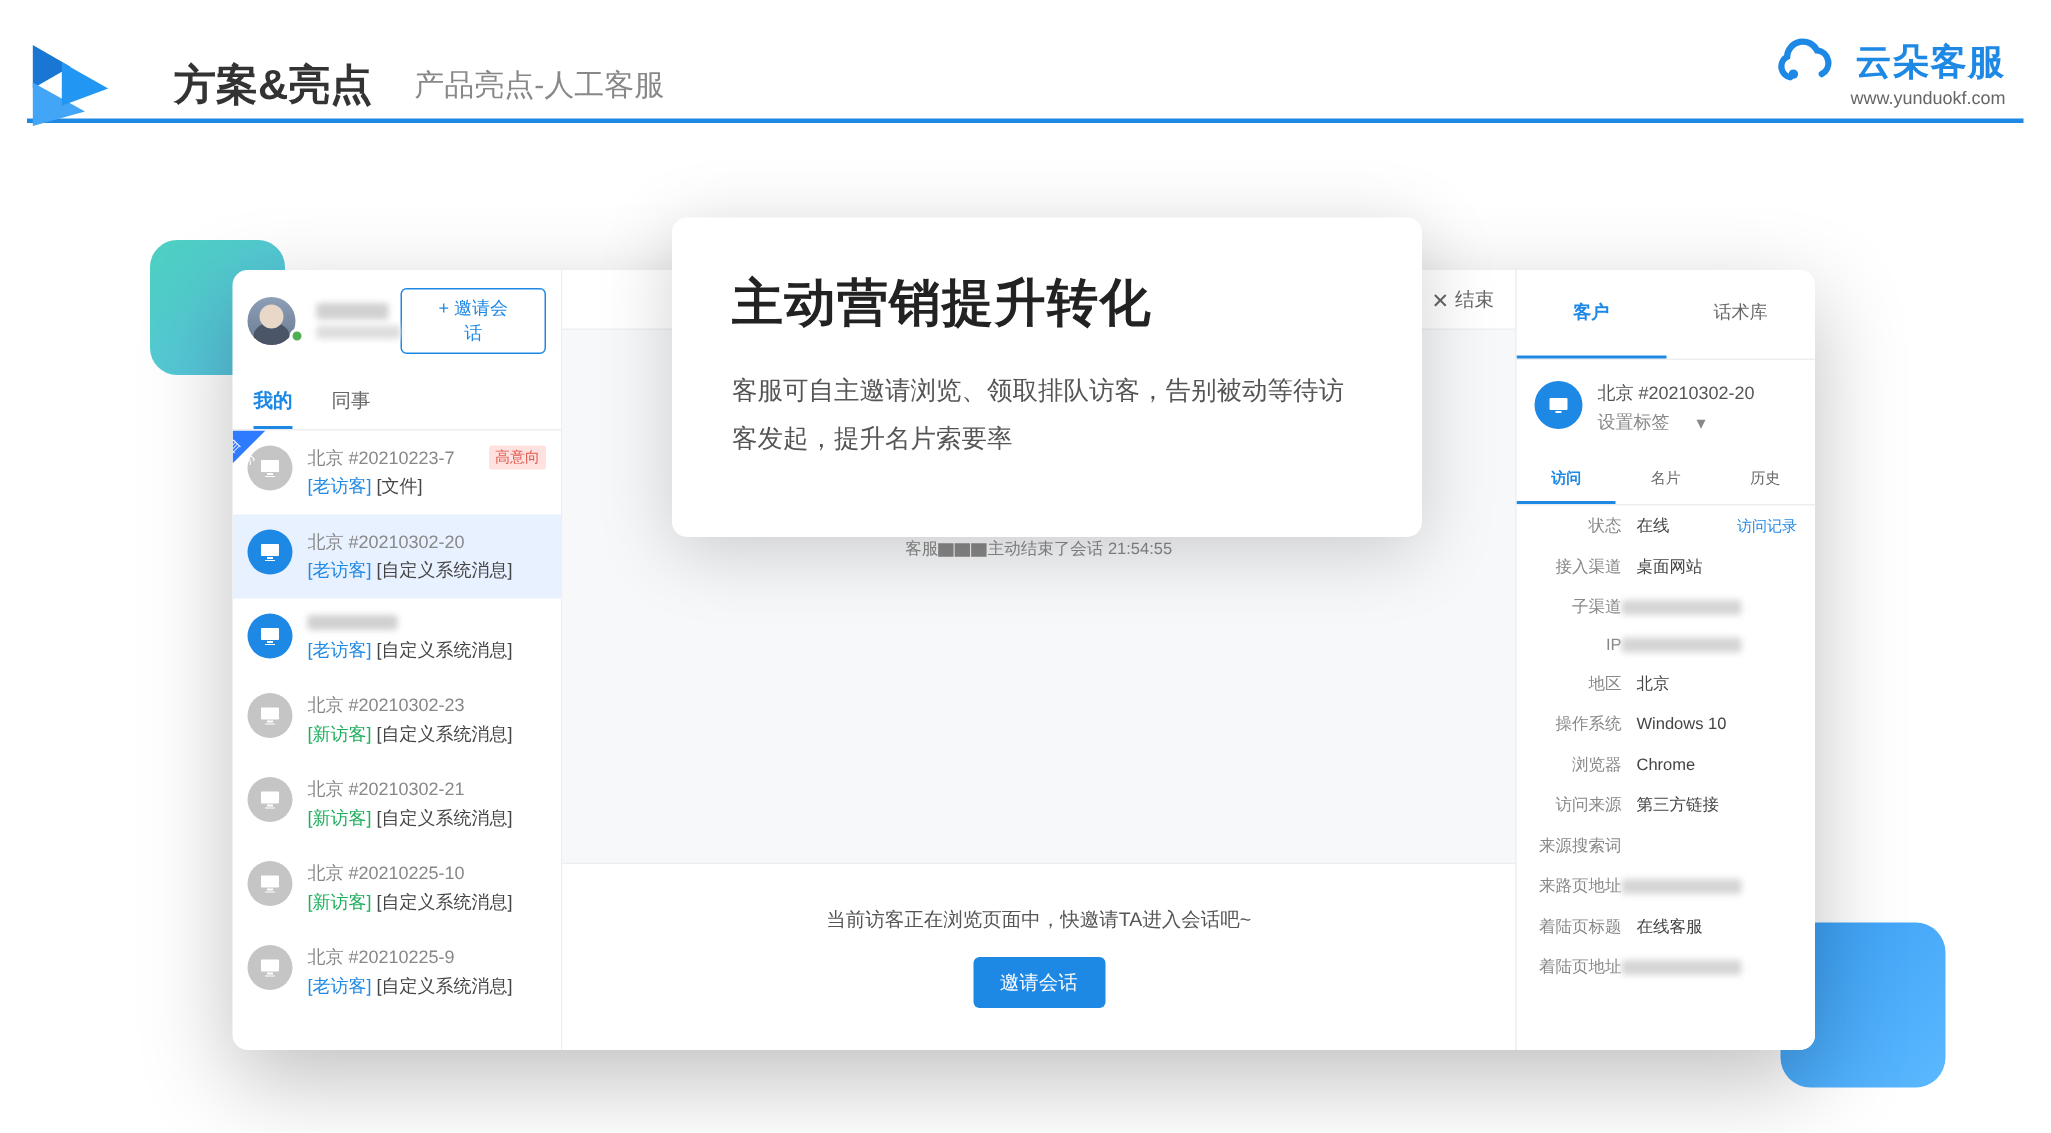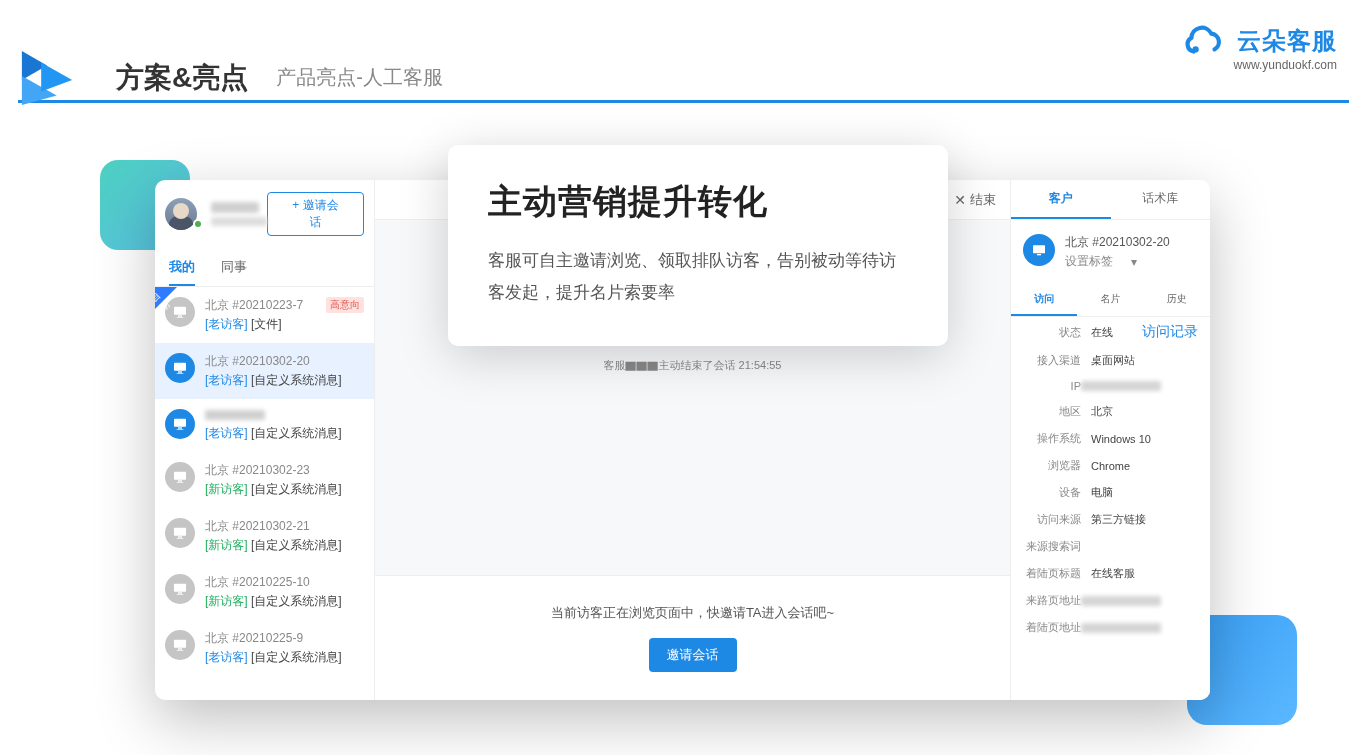--- a/index.html
+++ b/index.html
@@ -1,17 +1,17 @@
 <!DOCTYPE html>
 <html><head>
 <meta charset="utf-8">
 <style>
 *{margin:0;padding:0;box-sizing:border-box;font-family:"Microsoft YaHei","PingFang SC",sans-serif}
 body{width:1367px;height:755px;background:#fff;position:relative;overflow:hidden}
-.page-header{position:absolute;top:55px;left:18px;right:18px;height:48px;border-bottom:3px solid #1e88e5;display:flex;align-items:center}
+.page-header{position:absolute;top:34px;left:18px;right:18px;height:48px;border-bottom:3px solid #1e88e5;display:flex;align-items:center}
 .play-icon{width:58px;height:58px;position:relative;margin-right:40px}
 .play-icon svg{width:58px;height:58px}
 .header-title{font-size:28px;font-weight:bold;color:#333;margin-right:28px}
 .header-sub{font-size:20px;color:#888}
 .logo-box{position:absolute;top:20px;right:30px;display:flex;flex-direction:column;align-items:flex-end}
 .logo-row{display:flex;align-items:center;gap:12px}
 .logo-cloud{width:42px;height:42px}
 .logo-text{font-size:24px;font-weight:bold;color:#1e88e5;letter-spacing:1px}
 .logo-url{font-size:12px;color:#666;margin-top:-4px}
 .bg-blob-1{position:absolute;top:160px;left:100px;width:90px;height:90px;background:linear-gradient(135deg,#4dd0c0,#5bc2e7);border-radius:18px}
@@ -52,37 +52,37 @@
 .chat-body{flex:1;padding:12px 20px;overflow:auto}
 .sys-pill{max-width:420px;margin:10px auto;background:#e9ecef;border-radius:4px;padding:8px 16px;font-size:12px;color:#666;text-align:center}
 .sys-pill .time{display:block;margin-top:2px;font-size:11px;color:#888}
 .sys-line{text-align:center;font-size:11px;color:#888;margin:12px 0}
 .chat-footer{background:#fff;border-top:1px solid #eee;padding:28px 20px;text-align:center}
 .footer-hint{font-size:13px;color:#555;margin-bottom:16px}
 .invite-chat-btn{background:#1e88e5;color:#fff;border:none;padding:8px 18px;border-radius:4px;font-size:13px;cursor:pointer}
 
 .rpanel{width:200px;border-left:1px solid #eee;background:#fff;font-size:12px;overflow:auto}
 .rtabs{display:flex;border-bottom:1px solid #eee}
-.rtab{flex:1;text-align:center;padding:10px 0;color:#666;cursor:pointer}
+.rtab{flex:1;text-align:center;padding:20px 0;color:#666;cursor:pointer}
 .rtab.active{color:#1e88e5;border-bottom:2px solid #1e88e5;font-weight:bold}
 .rcust{display:flex;gap:10px;padding:14px 12px}
 .rcust-icon{width:32px;height:32px;border-radius:50%;background:#1e88e5;display:flex;align-items:center;justify-content:center}
 .rcust-icon svg{width:16px;height:16px;fill:#fff}
 .rcust-name{font-size:12px;color:#555}
 .rcust-tag{font-size:12px;color:#888;margin-top:2px;display:flex;align-items:center;gap:18px}
 .sub-tabs{display:flex;border-bottom:1px solid #eee}
 .sub-tab{flex:1;text-align:center;padding:8px 0;color:#666;cursor:pointer;font-size:10px}
 .sub-tab.active{color:#1e88e5;border-bottom:2px solid #1e88e5;font-weight:bold}
 .info-row{display:flex;padding:6px 12px;align-items:center}
 .info-key{width:58px;text-align:right;color:#888;font-size:11px;flex-shrink:0}
 .info-val{margin-left:10px;color:#444;font-size:11px}
 .info-blur{width:80px;height:10px;background:#d5d5d5;filter:blur(2px);border-radius:2px}
-.link-small{color:#1e88e5;font-size:14px;margin-left:auto;cursor:pointer}
-
-.overlay-card{position:absolute;top:145px;left:448px;width:500px;background:#fff;border-radius:10px;box-shadow:0 10px 50px rgba(0,0,0,.18);padding:34px 40px 36px}
+.link-small{color:#1e88e5;font-size:10px;margin-left:auto;cursor:pointer}
+
+.overlay-card{position:absolute;top:145px;left:448px;width:500px;background:#fff;border-radius:10px;box-shadow:0 10px 50px rgba(0,0,0,.18);padding:34px 40px 48px}
 .overlay-title{font-size:34px;font-weight:900;color:#222;letter-spacing:1px}
 .overlay-body{font-size:17px;color:#555;margin-top:20px;line-height:1.9}
 .conv-title-blur{width:60px;height:10px;background:#d0d0d0;filter:blur(2px);border-radius:2px;display:inline-block}
 </style>
 </head>
 <body>
 
 <div class="page-header">
   <div class="play-icon">
     <svg viewBox="0 0 60 60">
@@ -272,54 +272,54 @@
         <div class="info-row">
           <span class="info-key">状态</span>
           <span class="info-val">在线</span>
           <span class="link-small">访问记录</span>
         </div>
         <div class="info-row">
           <span class="info-key">接入渠道</span>
           <span class="info-val">桌面网站</span>
         </div>
         <div class="info-row">
+          <span class="info-key">子渠道</span>
+          <div class="info-blur"></div>
+        </div>
+        <div class="info-row">
           <span class="info-key">IP</span>
           <div class="info-blur"></div>
         </div>
         <div class="info-row">
           <span class="info-key">地区</span>
           <span class="info-val">北京</span>
         </div>
         <div class="info-row">
           <span class="info-key">操作系统</span>
           <span class="info-val">Windows 10</span>
         </div>
         <div class="info-row">
           <span class="info-key">浏览器</span>
           <span class="info-val">Chrome</span>
         </div>
         <div class="info-row">
-          <span class="info-key">设备</span>
-          <span class="info-val">电脑</span>
-        </div>
-        <div class="info-row">
           <span class="info-key">访问来源</span>
           <span class="info-val">第三方链接</span>
         </div>
         <div class="info-row">
           <span class="info-key">来源搜索词</span>
           <span class="info-val"></span>
         </div>
         <div class="info-row">
+          <span class="info-key">来路页地址</span>
+          <div class="info-blur"></div>
+        </div>
+        <div class="info-row">
           <span class="info-key">着陆页标题</span>
           <span class="info-val">在线客服</span>
-        </div>
-        <div class="info-row">
-          <span class="info-key">来路页地址</span>
-          <div class="info-blur"></div>
         </div>
         <div class="info-row">
           <span class="info-key">着陆页地址</span>
           <div class="info-blur"></div>
         </div>
       </div>
   </div>
 </div>
 
 <div class="overlay-card">

